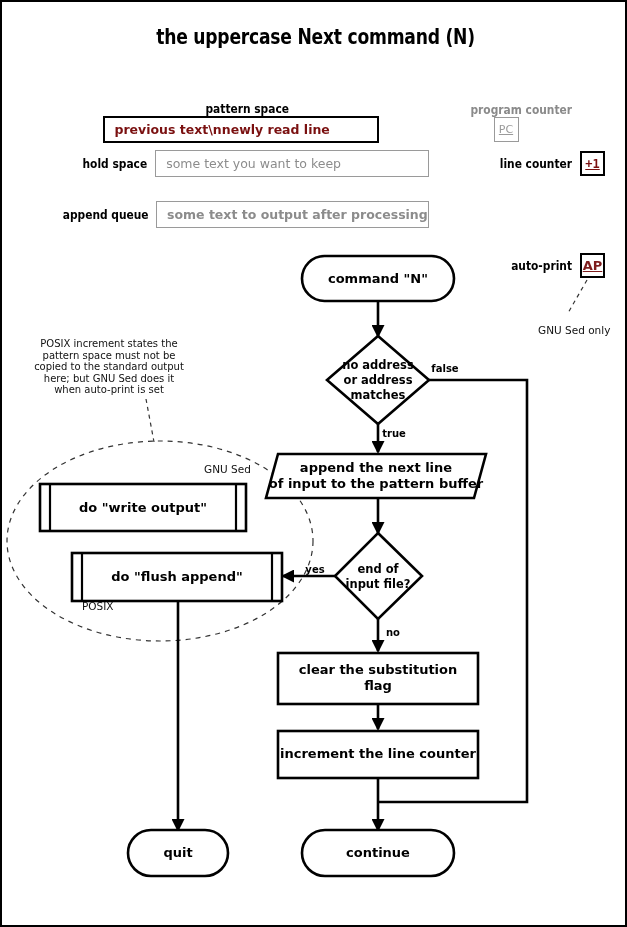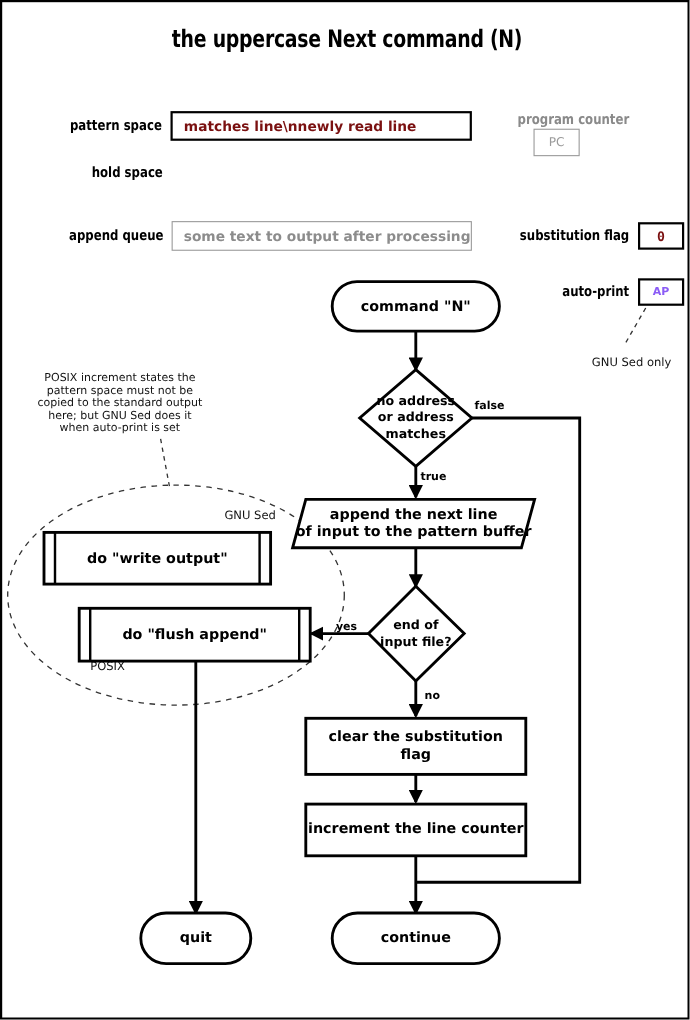--- a/index.html
+++ b/index.html
@@ -82,43 +82,44 @@
     font-family: "DejaVu Sans", sans-serif;
     font-weight: normal;
     font-size: 12.5px;
   }
 
   .chip {
     box-sizing: border-box;
     display: flex;
     align-items: center;
     justify-content: center;
-    width: 42px;
+    width: 25px;
     height: 25px;
     font-family: "DejaVu Sans Mono", monospace;
     font-weight: bold;
     font-size: 12px;
+    text-decoration: underline;
   }
   .chip.on {
     border: 2.5px solid #000000;
     color: #7a1010;
   }
   .chip.off {
     border: 1.5px solid #9a9a9a;
     color: #9a9a9a;
     font-family: "DejaVu Sans", sans-serif;
     font-weight: normal;
     font-size: 11px;
   }
   .chip.ap {
     border: 2.5px solid #000000;
-    color: #8b5cf6;
-    font-family: "DejaVu Sans", sans-serif;
-    font-weight: bold;
-    font-size: 10px;
+    color: #7f1d1d;
+    font-family: "DejaVu Sans", sans-serif;
+    font-weight: bold;
+    font-size: 13px;
   }
 
   
   .note {
     position: absolute;
     font-family: "DejaVu Sans", sans-serif;
     font-size: 10px;
     line-height: 11.5px;
     color: #111111;
     text-align: center;
@@ -174,44 +175,45 @@
     dominant-baseline: middle;
   }
 </style>
 </head>
 <body>
 
 <div id="page">
 
   <div id="title">the uppercase Next command (N)</div>
 
-  <div class="form-row" style="left:42px; top:99px; width:385px;">
+  <div class="form-row" style="left:42px; top:99px; width:385px;flex-direction:column;">
     <div class="lbl" style="width:104px;">pattern space</div>
-    <div class="field big active" style="margin-left:8px;">matches line\nnewly read line</div>
+    <div class="field big active" style="margin-left:8px;">previous text\nnewly read line</div>
   </div>
 
   <div class="form-row" style="left:42px; top:148px; width:385px;">
     <div class="lbl" style="width:104px;">hold space</div>
+    <div class="field big ghost" style="margin-left:8px;">some text you want to keep</div>
   </div>
 
   <div class="form-row" style="left:42px; top:199px; width:385px;">
     <div class="lbl" style="width:104px;">append queue</div>
     <div class="field big ghost" style="margin-left:8px;font-weight:bold;">some text to output after processing</div>
   </div>
 
   <div class="form-row" style="left:430px; top:100px;flex-direction:column;">
     <div class="lbl dim" style="width:140px;">program counter</div>
     <div class="chip off" style="margin-left:8px;">PC</div>
   </div>
 
-
-  <div class="form-row" style="left:430px; top:200px;">
-    <div class="lbl" style="width:140px;">substitution flag</div>
-    <div class="chip on" style="margin-left:8px;">0</div>
-  </div>
+  <div class="form-row" style="left:430px; top:149px;">
+    <div class="lbl" style="width:140px;">line counter</div>
+    <div class="chip on" style="margin-left:8px;">+1</div>
+  </div>
+
 
   <div class="form-row" style="left:430px; top:251px;">
     <div class="lbl" style="width:140px;">auto-print</div>
     <div class="chip ap" style="margin-left:8px;">AP</div>
   </div>
 
   <div class="small-lbl" style="left:536px; top:322px;">GNU Sed only</div>
 
   <div class="note" style="left:12px; top:336px; width:190px;">
     <div>POSIX increment states the</div>

